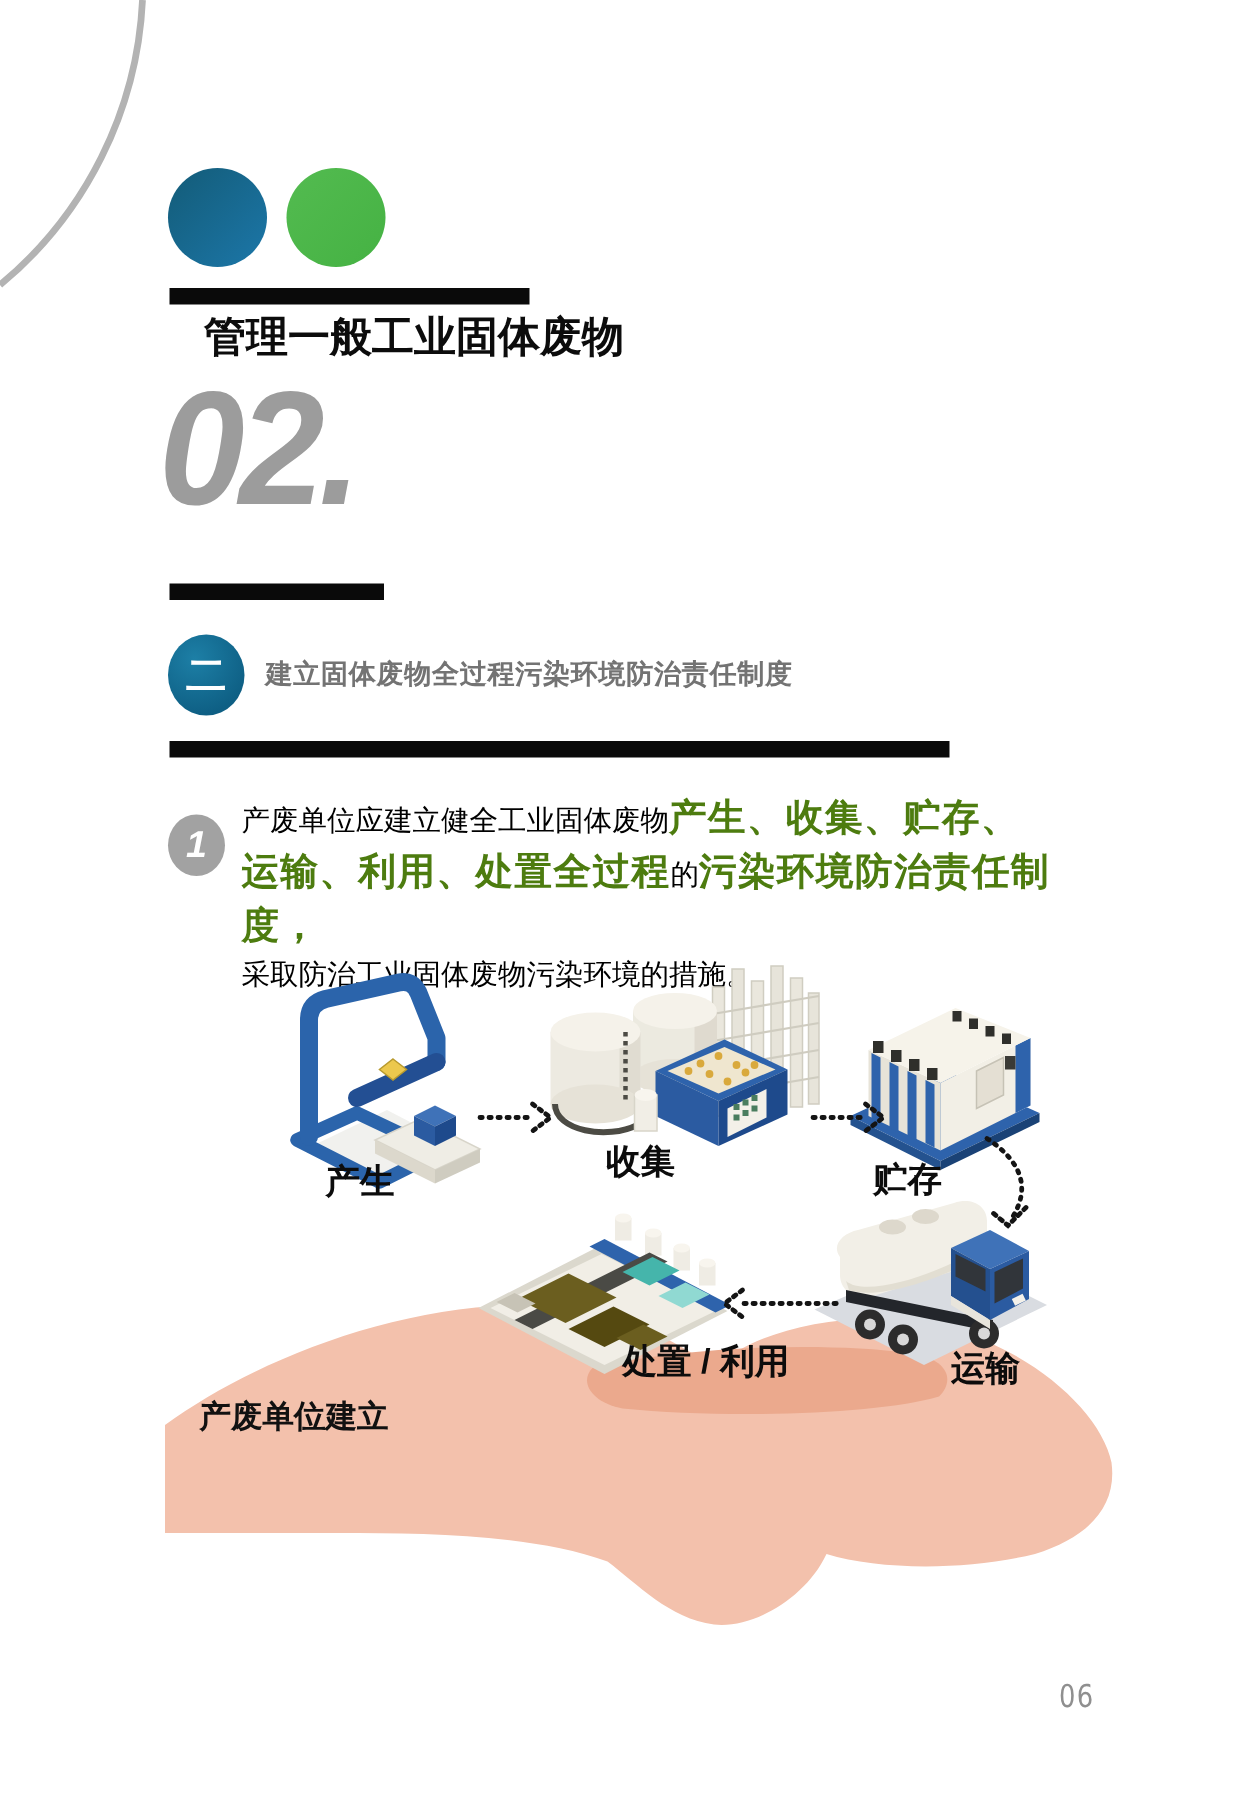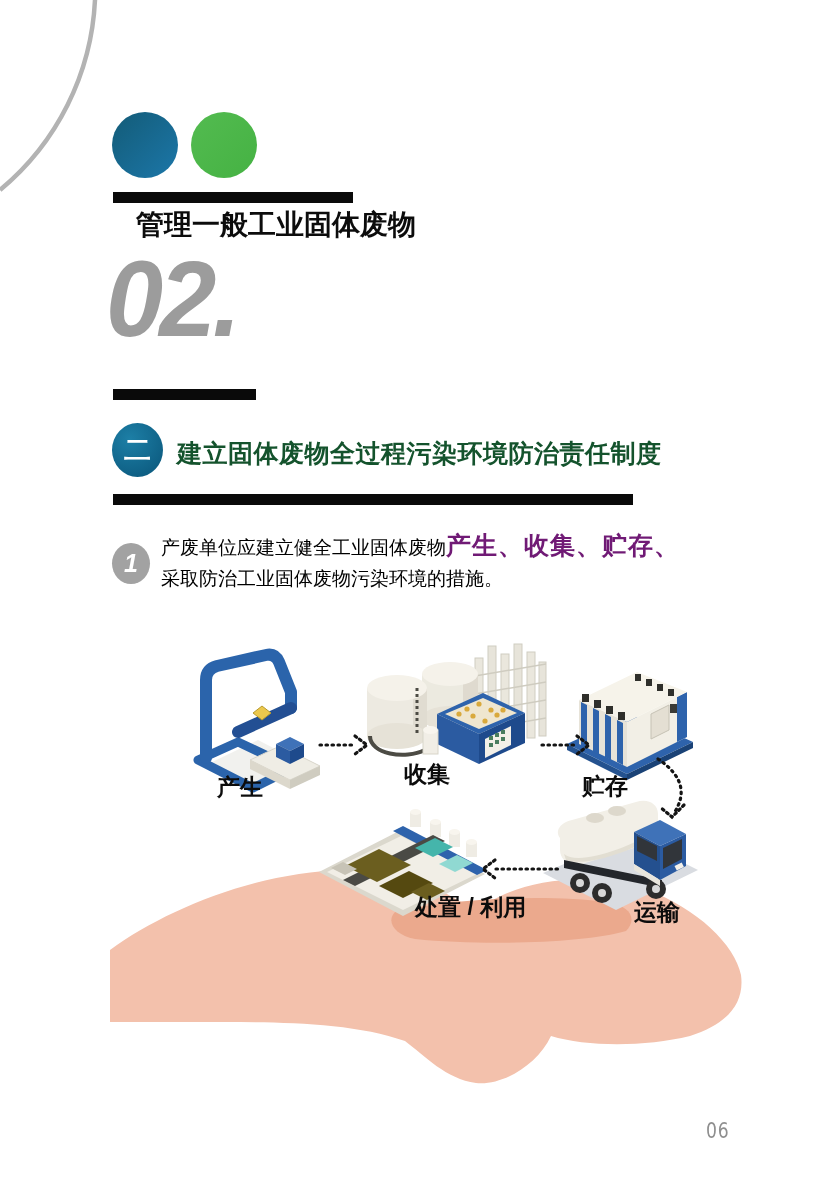--- a/index.html
+++ b/index.html
@@ -17,32 +17,32 @@
   .black-bar{background:#0a0a0a;height:11px;}
   #bar1{left:113px;top:192px;width:240px;}
   #section-title{left:112px;top:206px;font-size:28px;font-weight:900;color:#0c0c0c;letter-spacing:0px;margin-left:24px;}
   #big-number{left:106px;top:242px;font-size:108px;line-height:1.05;font-weight:900;font-style:italic;
     color:#9c9c9c;letter-spacing:-4px;transform:scaleX(.95);transform-origin:left top;}
   #bar2{left:113px;top:389px;width:143px;}
   
   #badge-two{left:112px;top:423px;width:51px;height:54px;border-radius:50%;
     background:radial-gradient(circle at 35% 30%,#1d7fa6,#0e5f84 75%);
     color:#fff;font-size:27px;font-weight:900;display:flex;align-items:center;justify-content:center;}
-  #heading2-title{left:177px;top:437px;font-size:25px;font-weight:900;color:#14532d;letter-spacing:.5px;}
+  #heading2-title{left:177px;top:437px;font-size:18px;font-weight:900;color:#737373;letter-spacing:.5px;}
   #bar3{left:113px;top:494px;width:520px;}
   
   #badge-one{left:112px;top:543px;width:38px;height:41px;border-radius:50%;background:#a2a2a2;
     color:#fff;font-size:25px;font-weight:700;font-style:italic;display:flex;align-items:center;justify-content:center;}
   #clause-text{left:161px;top:529px;width:585px;color:#1a1a1a;}
   #clause-text .ln{display:block;}
   #clause-text .ln1{line-height:32px;}
   #clause-text .ln2{line-height:33px;}
   #clause-text .ln3{line-height:28px;}
   .reg{font-size:19px;font-weight:400;color:#000000;}
-  .bld{font-size:25px;font-weight:900;color:#701a75;letter-spacing:1px;}
+  .bld{font-size:25px;font-weight:900;color:#4d7c0f;letter-spacing:1px;}
   
   .stage-label{font-size:23px;font-weight:900;color:#0c0c0c;text-align:left;}
   #label-generate{left:217px;top:772px;width:86px;}
   #label-collect{left:404px;top:759px;width:86px;}
   #label-store{left:582px;top:771px;width:86px;}
   #label-transport{left:634px;top:897px;width:86px;}
   #label-dispose{left:415px;top:892px;width:125px;}
   
   #hand-caption{left:133px;top:930px;font-size:21px;font-weight:900;color:#111;line-height:30px;}
   
@@ -65,20 +65,23 @@
 <div id="bar2" class="abs black-bar"></div>
 
 <div id="badge-two" class="abs">二</div>
 <div id="heading2-title" class="abs">建立固体废物全过程污染环境防治责任制度</div>
 <div id="bar3" class="abs black-bar"></div>
 
 <div id="badge-one" class="abs">1</div>
 <div id="clause-text" class="abs">
   <span class="ln ln1">
     <span class="reg">产废单位应建立健全工业固体废物</span><span class="bld">产生、收集、贮存、</span>
+  </span>
+  <span class="ln ln2">
+    <span class="bld">运输、利用、处置全过程</span><span class="reg">的</span><span class="bld">污染环境防治责任制度，</span>
   </span>
   <span class="ln ln3">
     <span class="reg">采取防治工业固体废物污染环境的措施。</span>
   </span>
 </div>
 
 <svg class="abs" style="left:105px;top:850px;" width="648" height="248" viewBox="0 0 648 248">
   <path d="M 5 100
            C 60 60 150 22 240 20
            C 300 18 342 42 372 62
@@ -261,15 +264,16 @@
   <line x1="18" y1="13" x2="82" y2="13" stroke="#141414" stroke-width="3.2" stroke-dasharray="1.5 4.5" stroke-linecap="round"></line>
 </svg>
 
 <div id="label-generate" class="abs stage-label">产生</div>
 <div id="label-collect" class="abs stage-label">收集</div>
 <div id="label-store" class="abs stage-label">贮存</div>
 <div id="label-transport" class="abs stage-label">运输</div>
 <div id="label-dispose" class="abs stage-label">处置 / 利用</div>
 
 <div id="hand-caption" class="abs">
+  <div>产废单位建立</div>
 </div>
 
 <div id="page-number" class="abs">06</div>
 
 </body></html>

